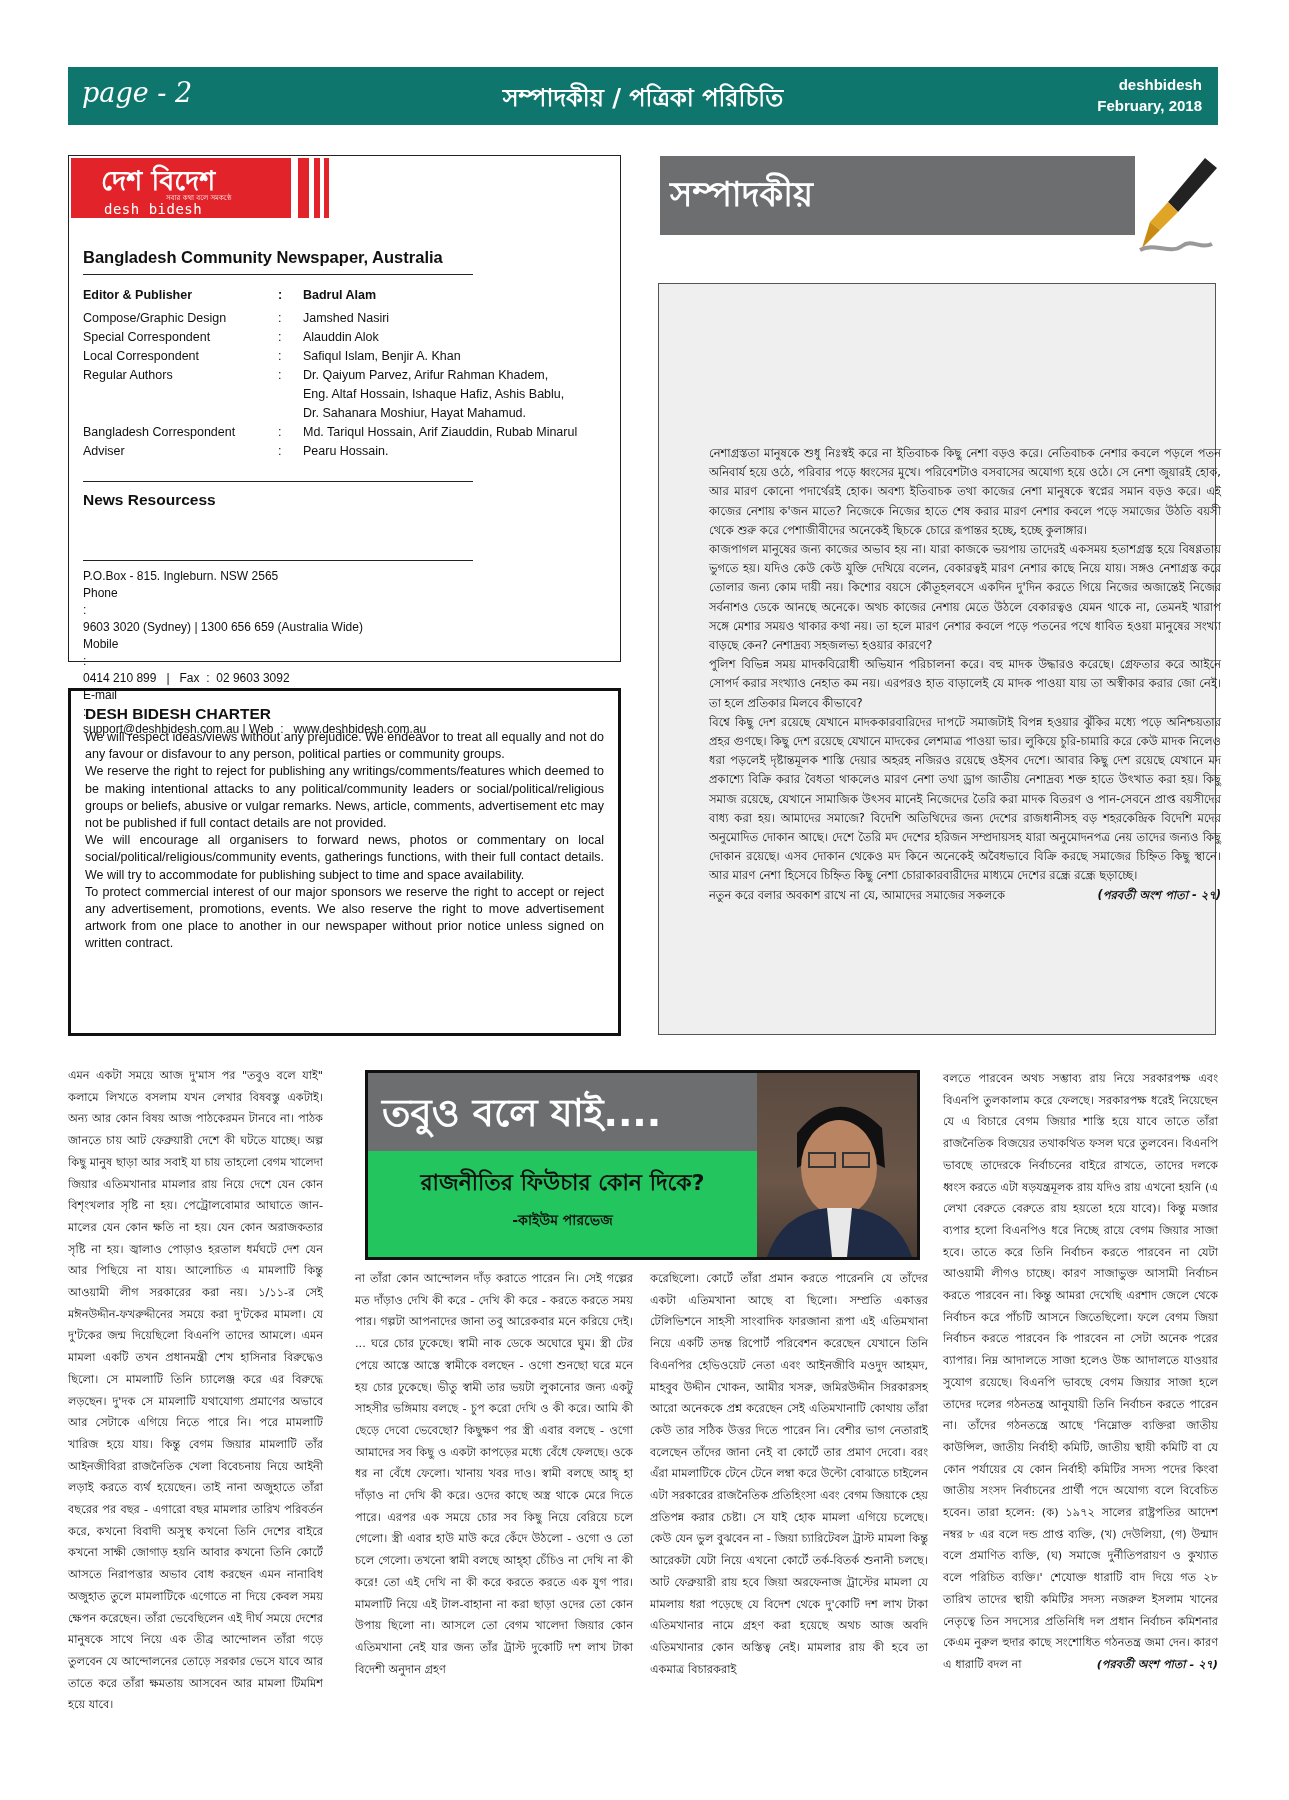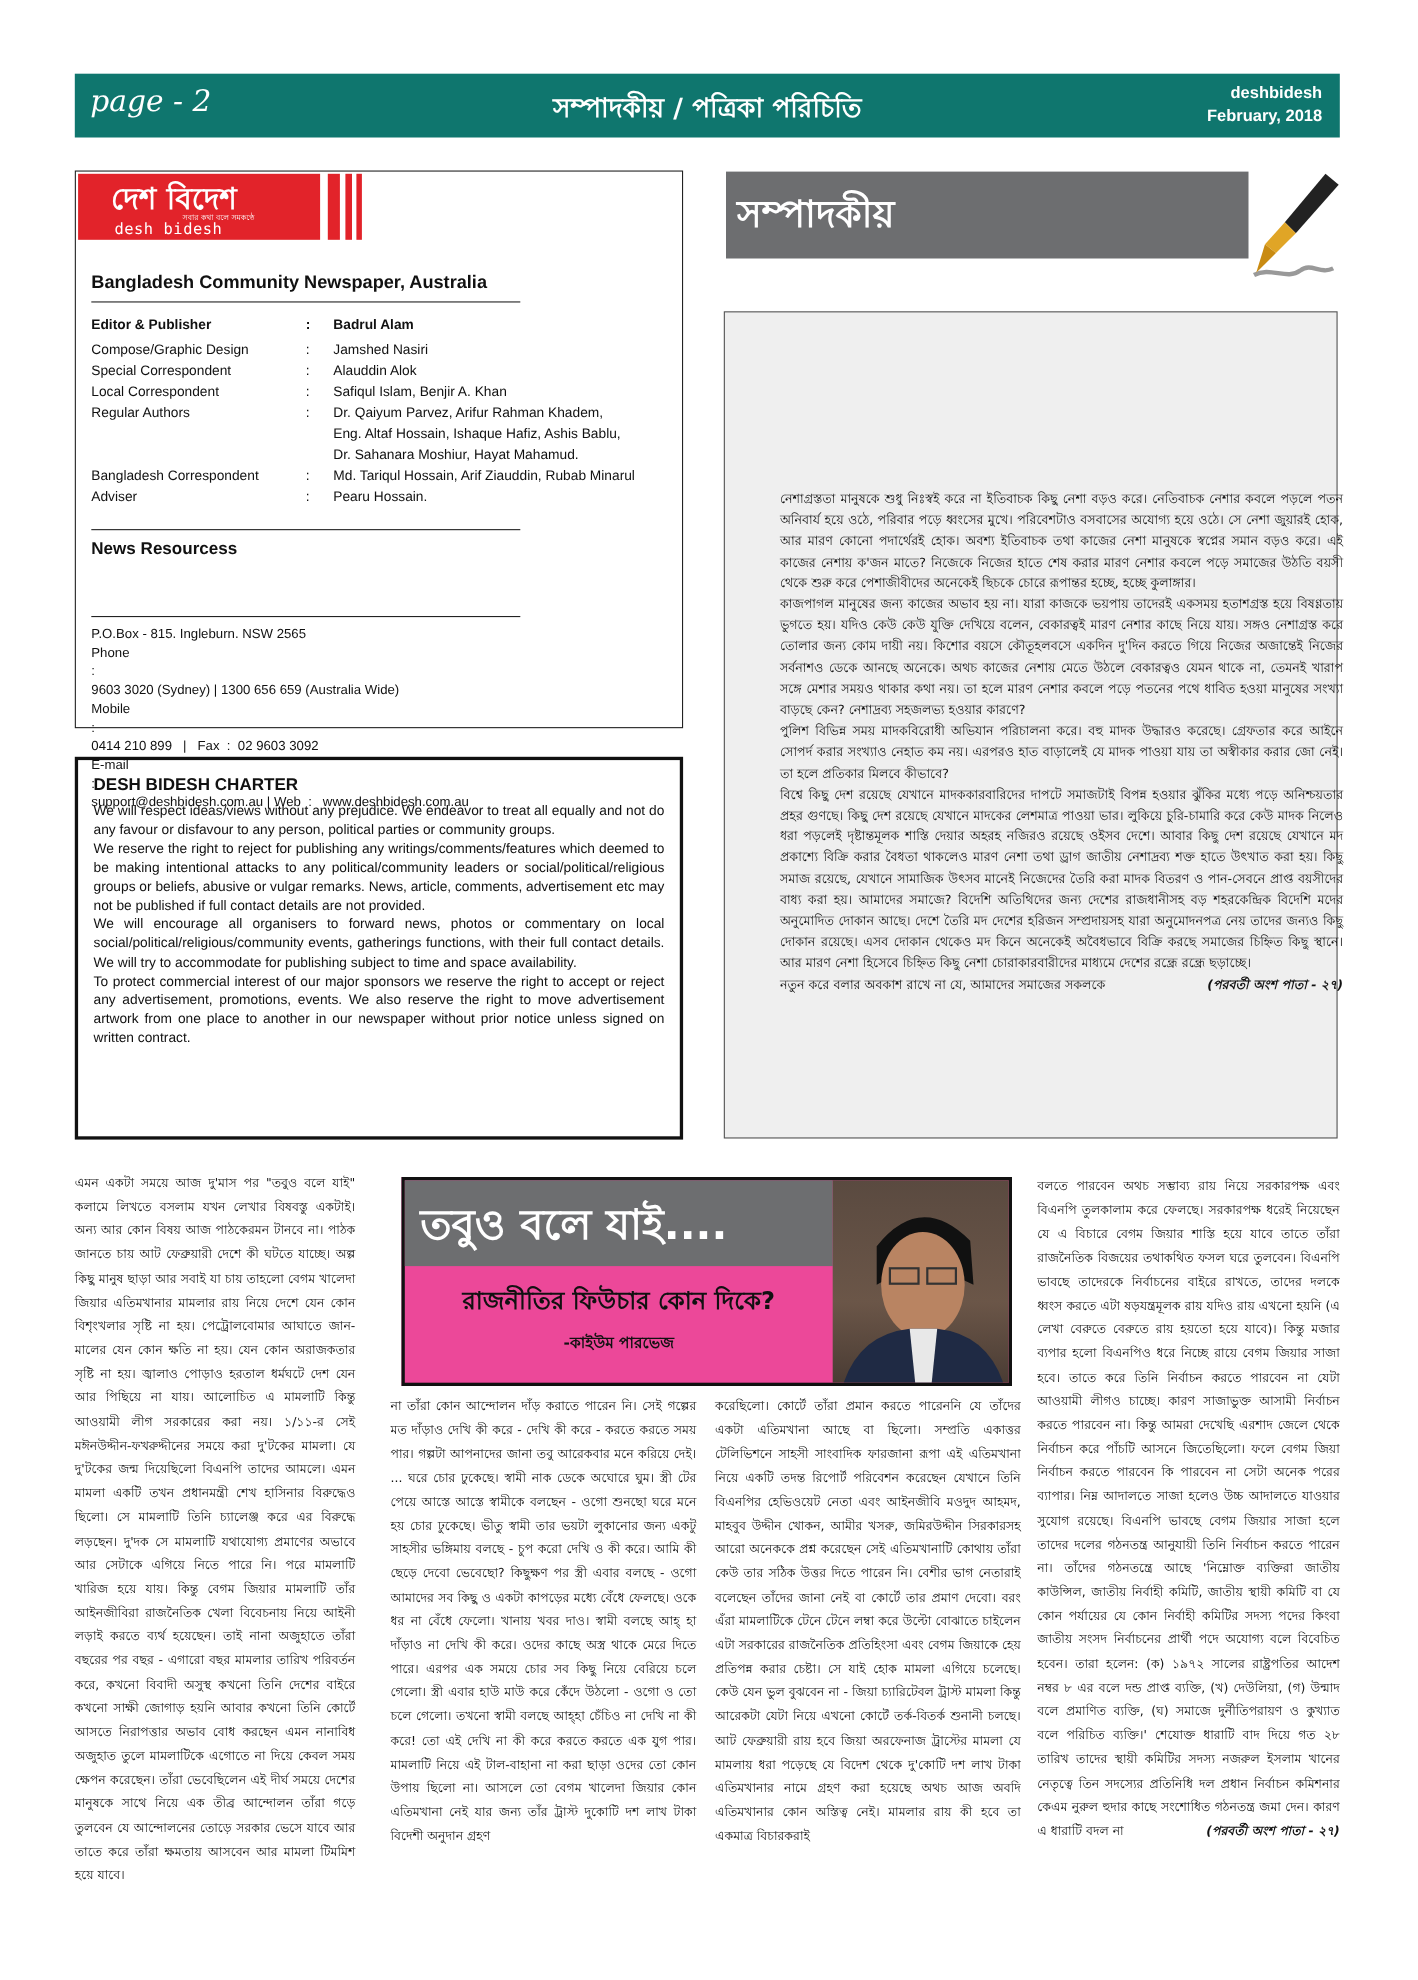--- a/index.html
+++ b/index.html
@@ -47,21 +47,21 @@
   .edbody { position: absolute; left: 22px; top: 160px; width: 512px; font-size: 11.5px; line-height: 19.2px; text-align: justify; margin-left: 28px; }
   .edbody p { margin: 0; }
   .cont { font-style: italic; font-weight: bold; float: right; }
 
   .col { position: absolute; font-size: 11.3px; line-height: 21.7px; text-align: justify; }
   .c1 { left: 68px; top: 1065px; width: 255px; }
   .c2 { left: 355px; top: 1268px; width: 278px; }
   .c3 { left: 650px; top: 1268px; width: 278px; }
   .c4 { left: 943px; top: 1068px; width: 275px; }
 
-  .opbox { position: absolute; left: 365px; top: 1070px; width: 555px; height: 190px; border: 3px solid #111; background: #ec4899; }
+  .opbox { position: absolute; left: 365px; top: 1070px; width: 555px; height: 190px; border: 3px solid #111; background: #22c55e; }
   .opbox .band { position: absolute; left: 0; top: 0; width: 389px; height: 78px; background: #6d6e70; }
   .opbox .band span { position: absolute; left: 14px; top: 10px; color: #fff; font-size: 38px; font-weight: bold; }
   .opbox .sub { position: absolute; left: 0; width: 389px; top: 92px; text-align: center; font-size: 22px; font-weight: bold; }
   .opbox .by { position: absolute; left: 0; width: 389px; top: 136px; text-align: center; font-size: 14px; font-weight: bold; }
   .photo { position: absolute; left: 389px; top: 0; width: 160px; height: 184px; background: linear-gradient(180deg,#5a4a40 0%,#6b5648 60%,#4a3c34 100%); overflow: hidden; }
 </style>
 </head>
 <body>
 
 <div class="topbar">

